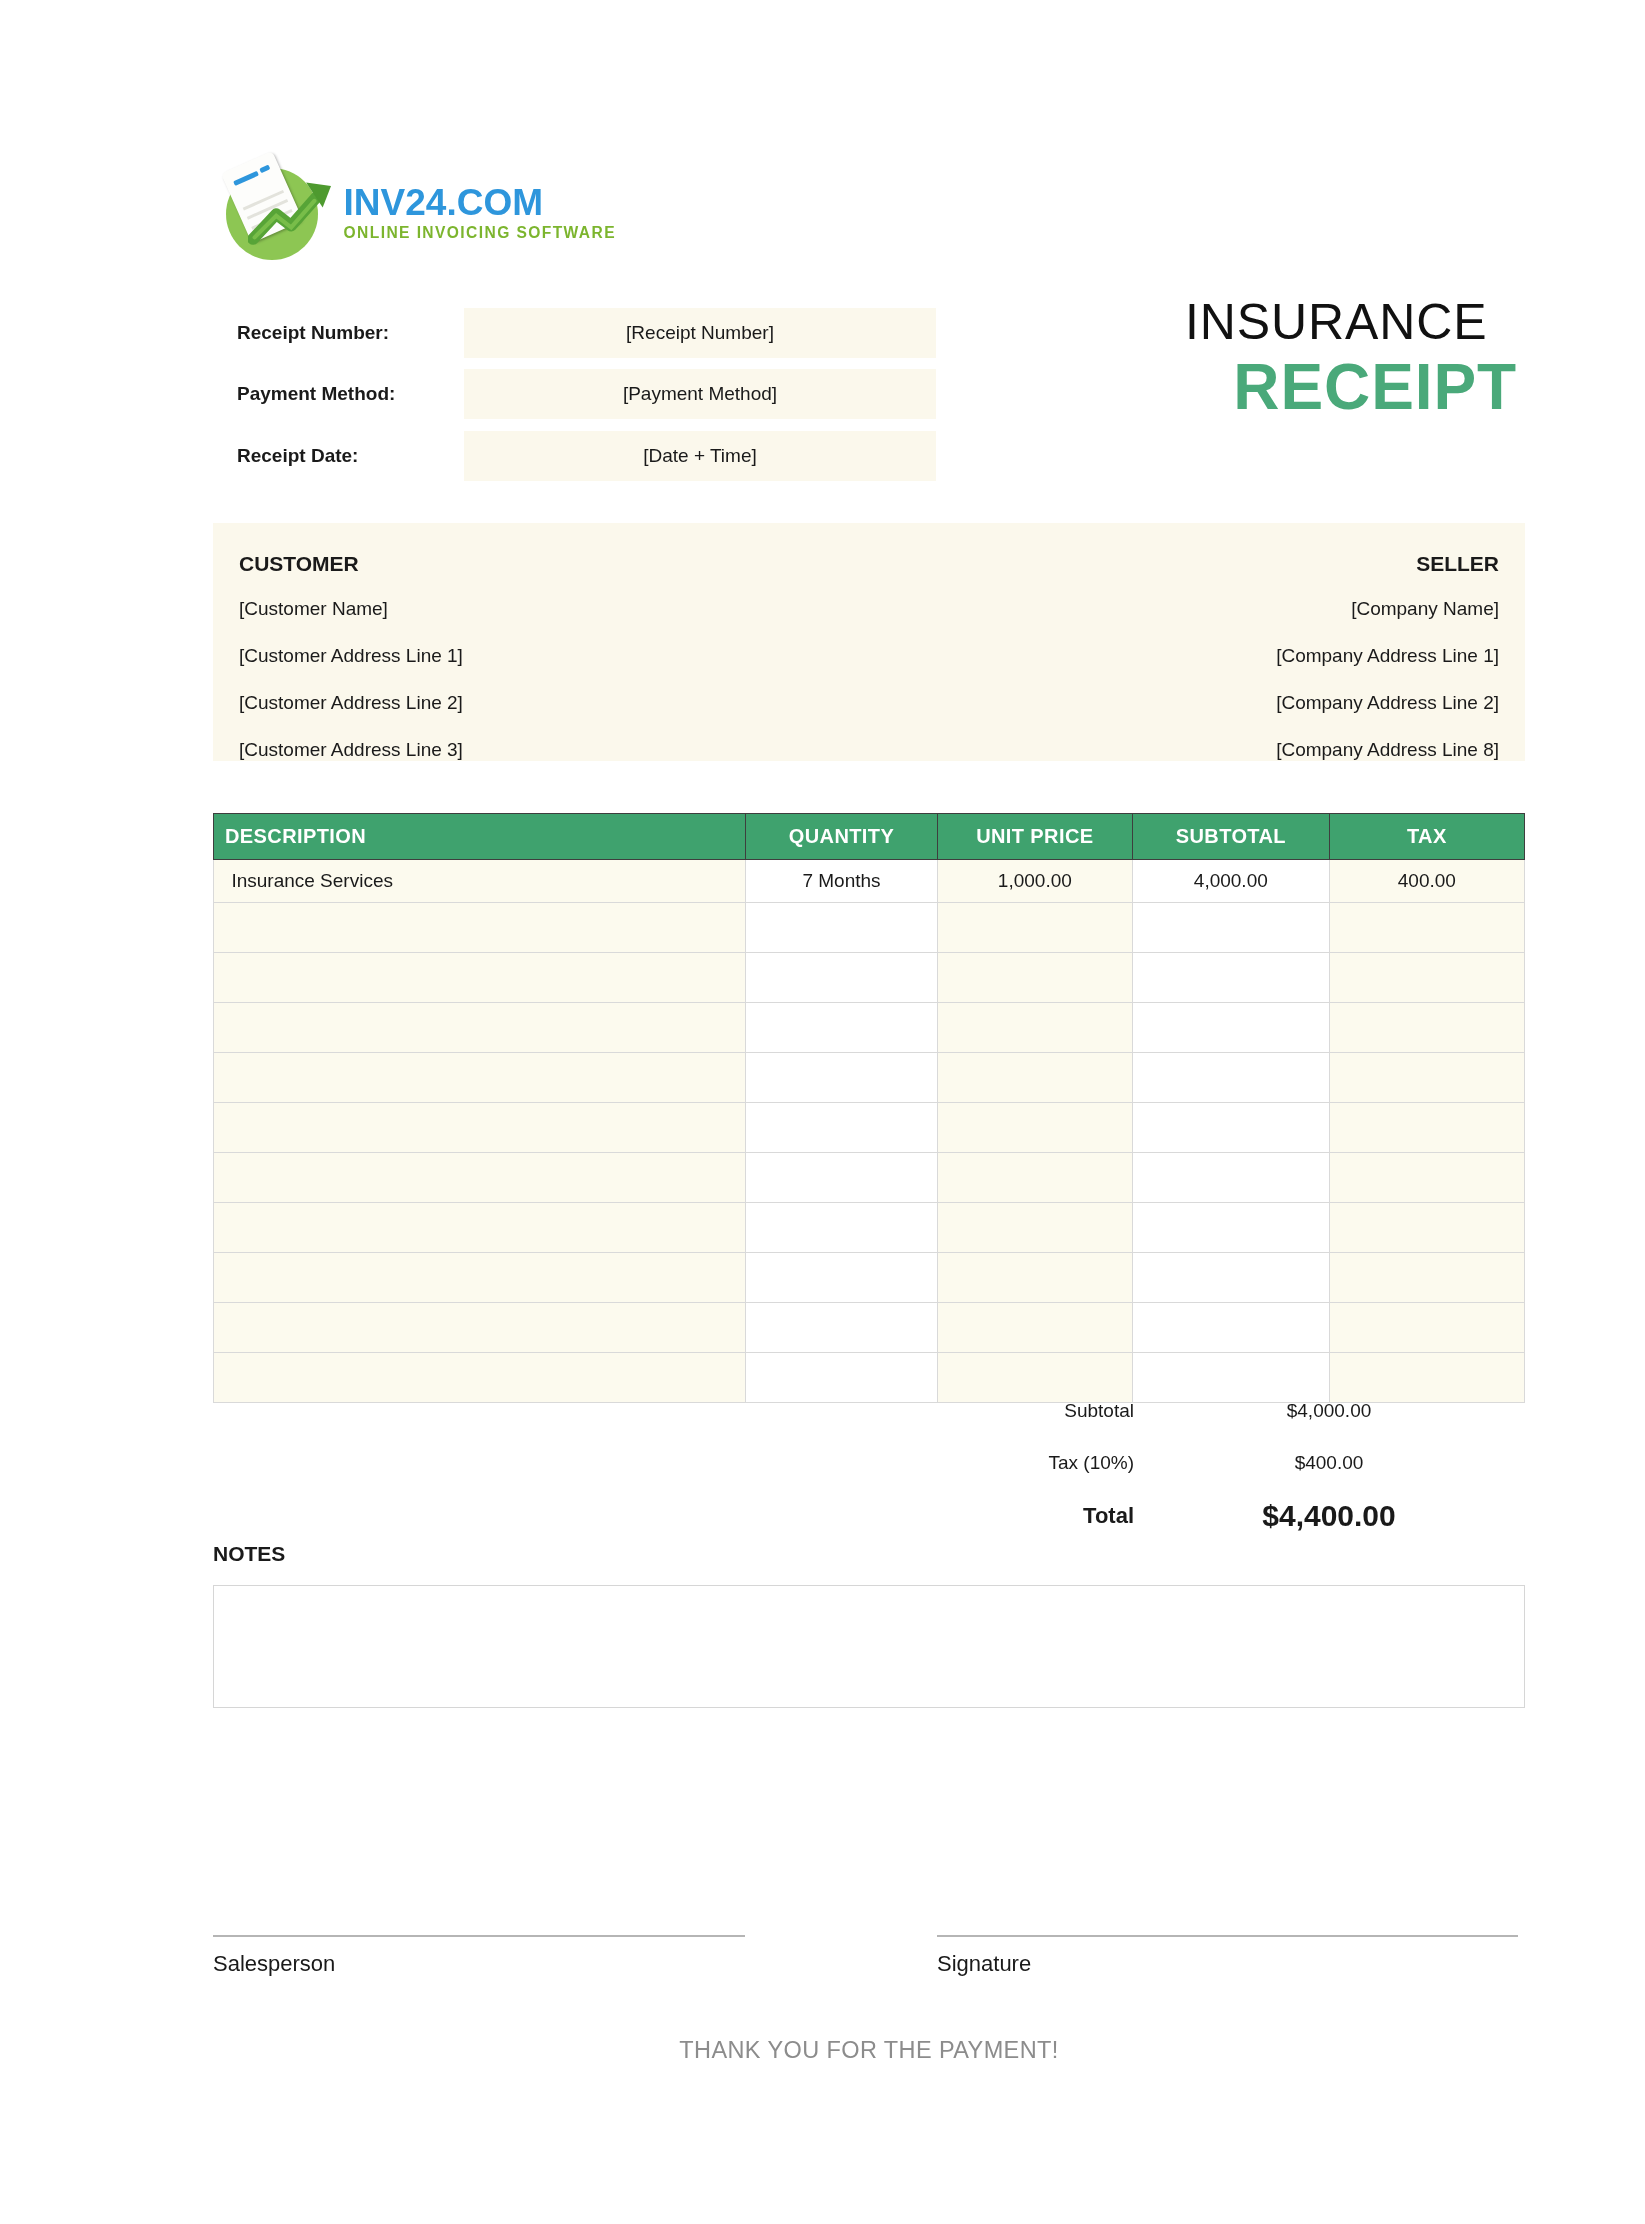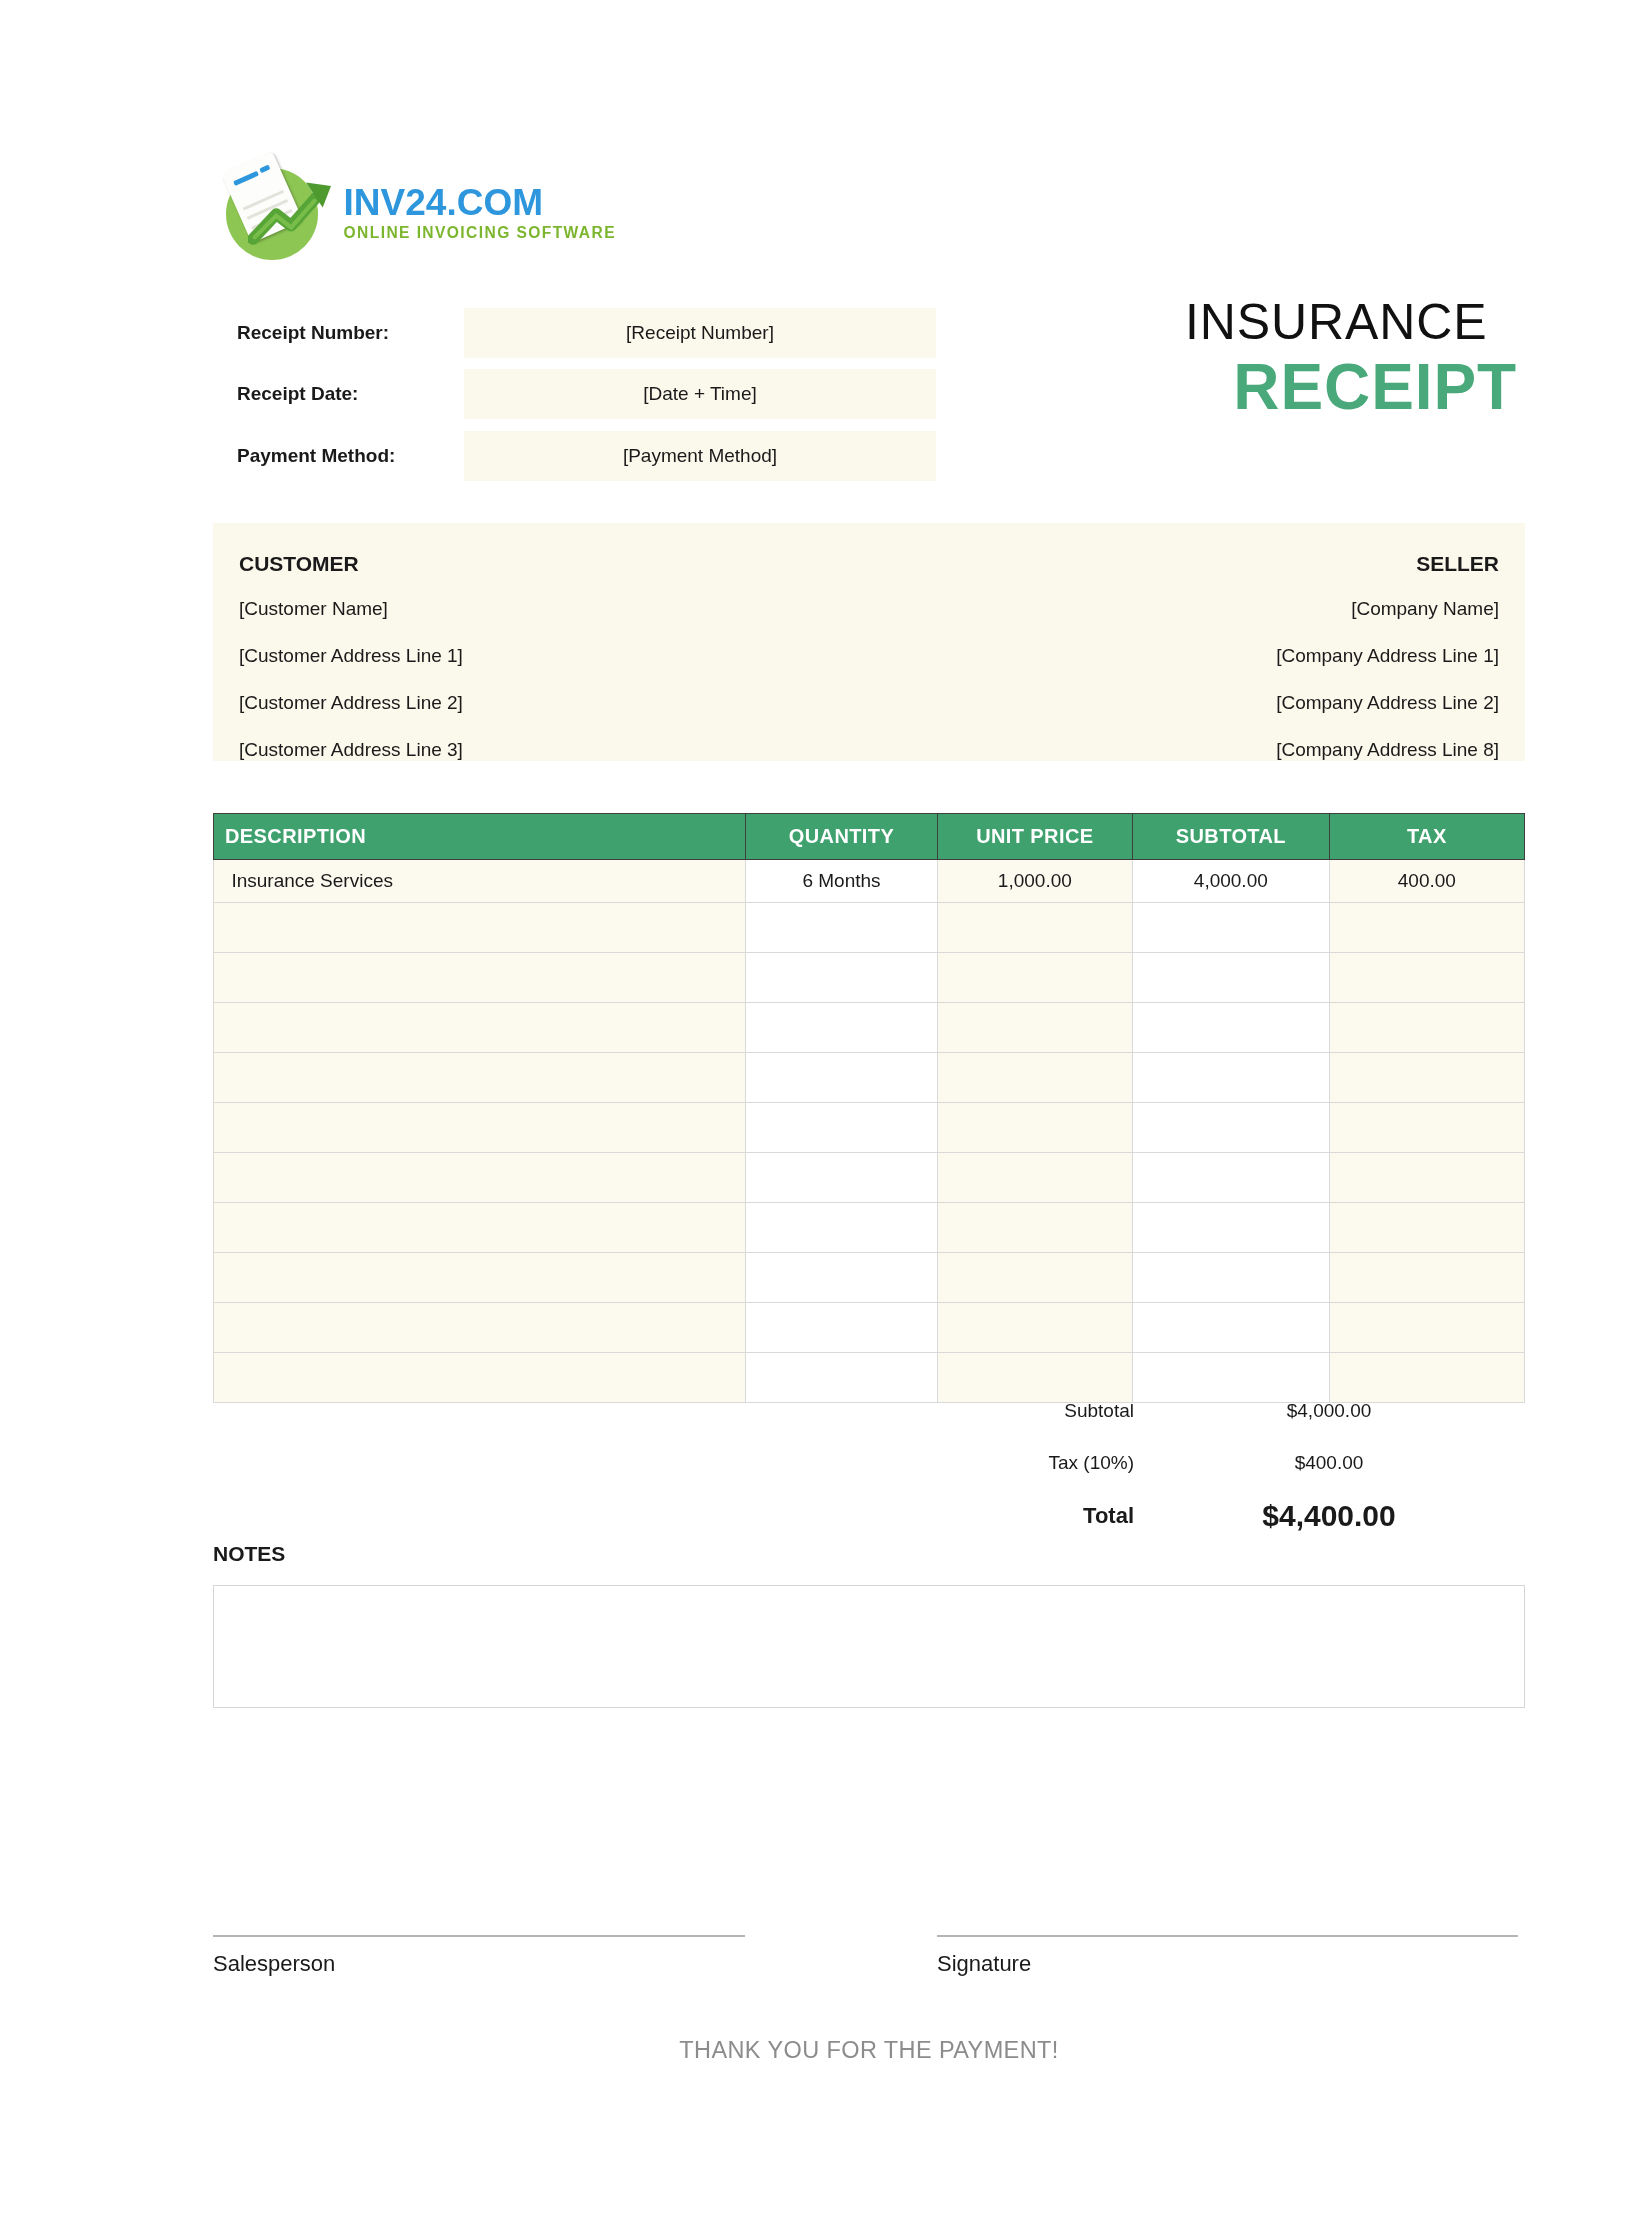--- a/index.html
+++ b/index.html
@@ -115,26 +115,26 @@
       <div class="brand-tagline">ONLINE INVOICING SOFTWARE</div>
     </div>
   </div>
 
   <div class="meta">
     <div class="meta-row">
       <div class="meta-label">Receipt Number:</div>
       <div class="meta-value">[Receipt Number]</div>
     </div>
     <div class="meta-row">
+      <div class="meta-label">Payment Method:</div>
+      <div class="meta-value">[Payment Method]</div>
+    </div>
+    <div class="meta-row">
       <div class="meta-label">Receipt Date:</div>
       <div class="meta-value">[Date + Time]</div>
-    </div>
-    <div class="meta-row">
-      <div class="meta-label">Payment Method:</div>
-      <div class="meta-value">[Payment Method]</div>
     </div>
   </div>
 
   <div class="doc-title">
     <div class="doc-title-line1">INSURANCE</div>
     <div class="doc-title-line2">RECEIPT</div>
   </div>
 
   <div class="parties">
     <div class="party-left">
@@ -167,21 +167,21 @@
           <th class="h-desc">DESCRIPTION</th>
           <th>QUANTITY</th>
           <th>UNIT PRICE</th>
           <th>SUBTOTAL</th>
           <th>TAX</th>
         </tr>
       </thead>
       <tbody>
         <tr class="data-row">
           <td class="c-desc">Insurance Services</td>
-          <td class="c-qty">6 Months</td>
+          <td class="c-qty">7 Months</td>
           <td class="c-unit">1,000.00</td>
           <td class="c-sub">4,000.00</td>
           <td class="c-tax">400.00</td>
         </tr>
       <tr>
             <td class="c-desc"></td>
             <td class="c-qty"></td>
             <td class="c-unit"></td>
             <td class="c-sub"></td>
             <td class="c-tax"></td>

